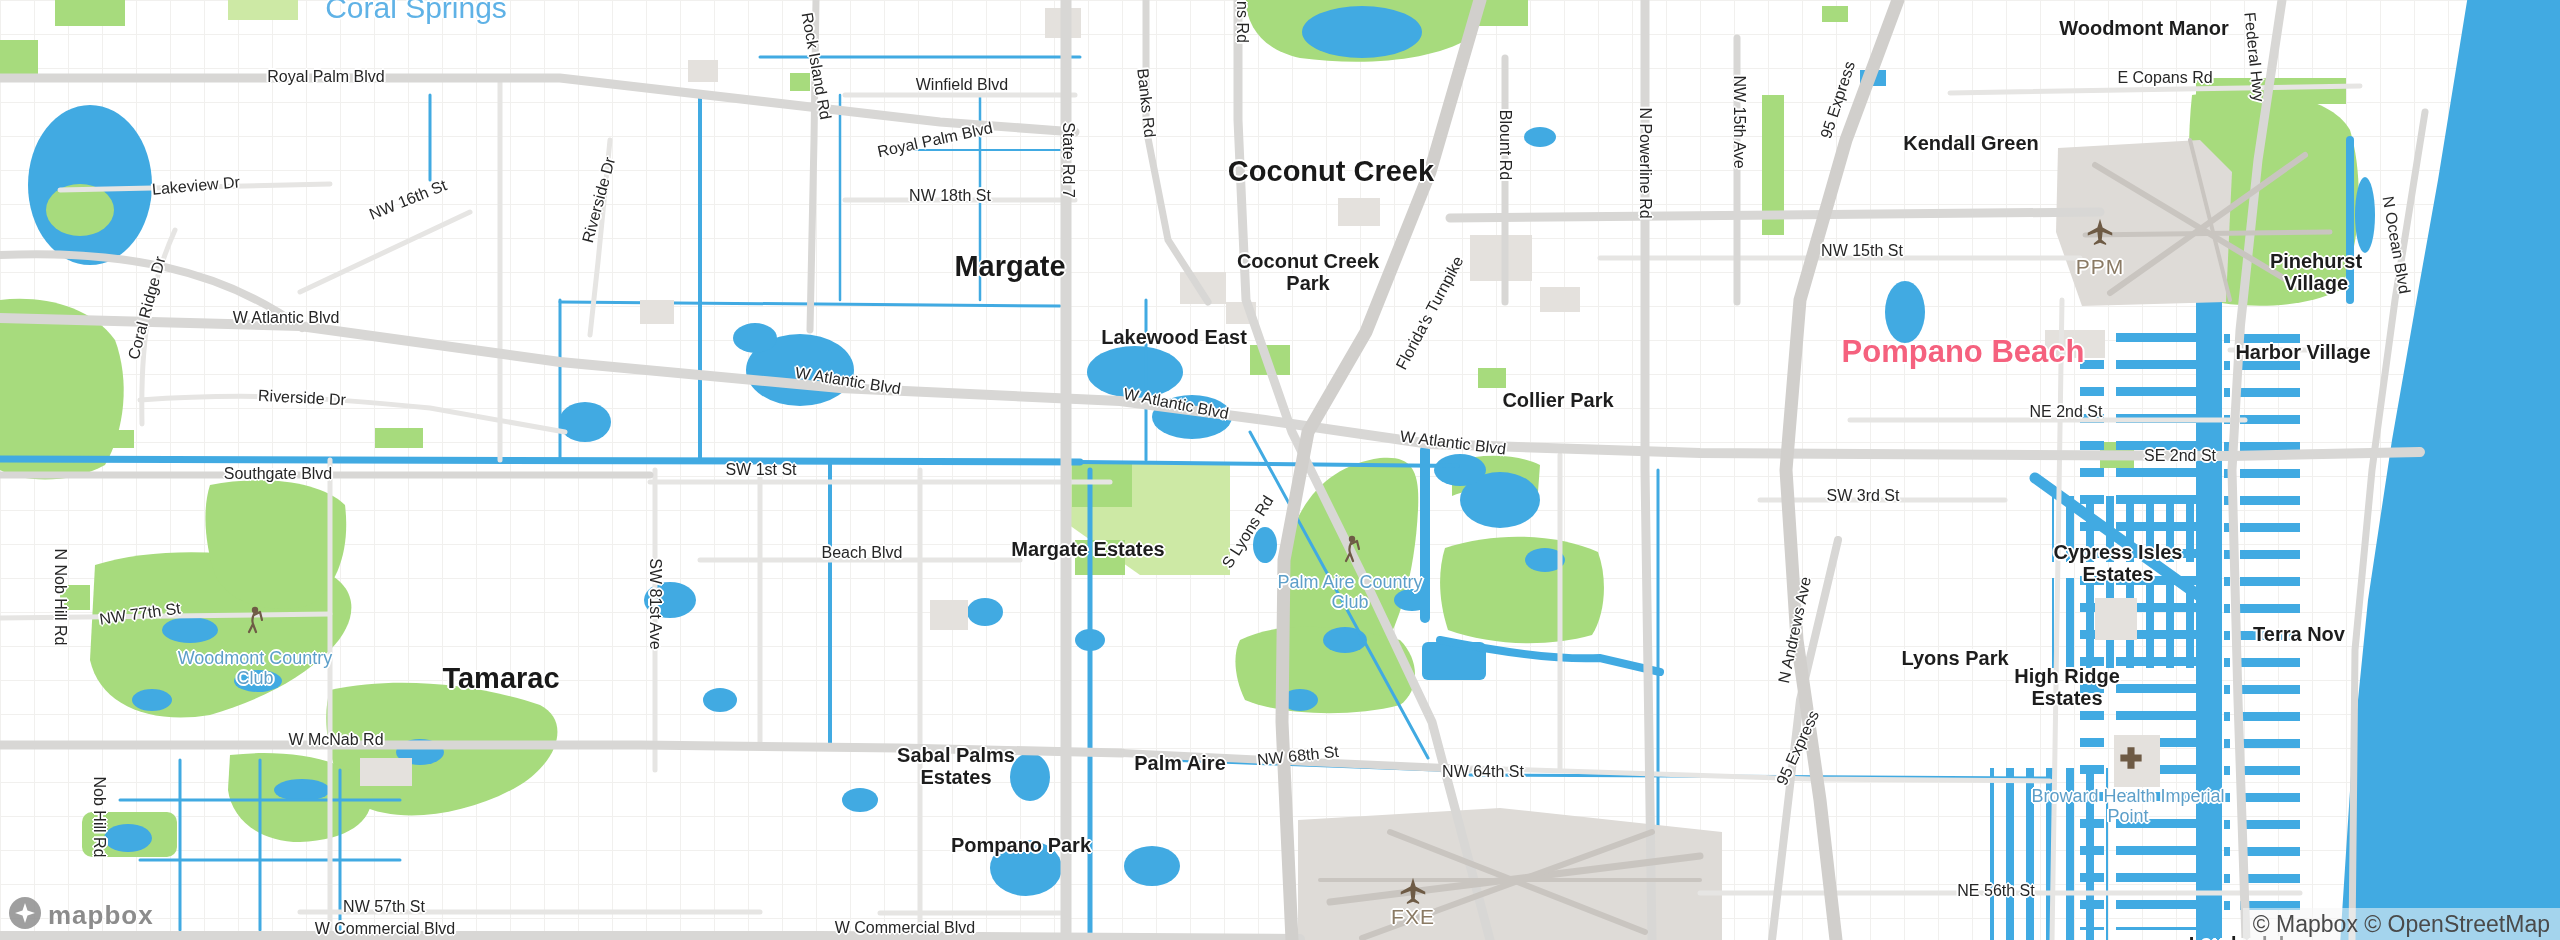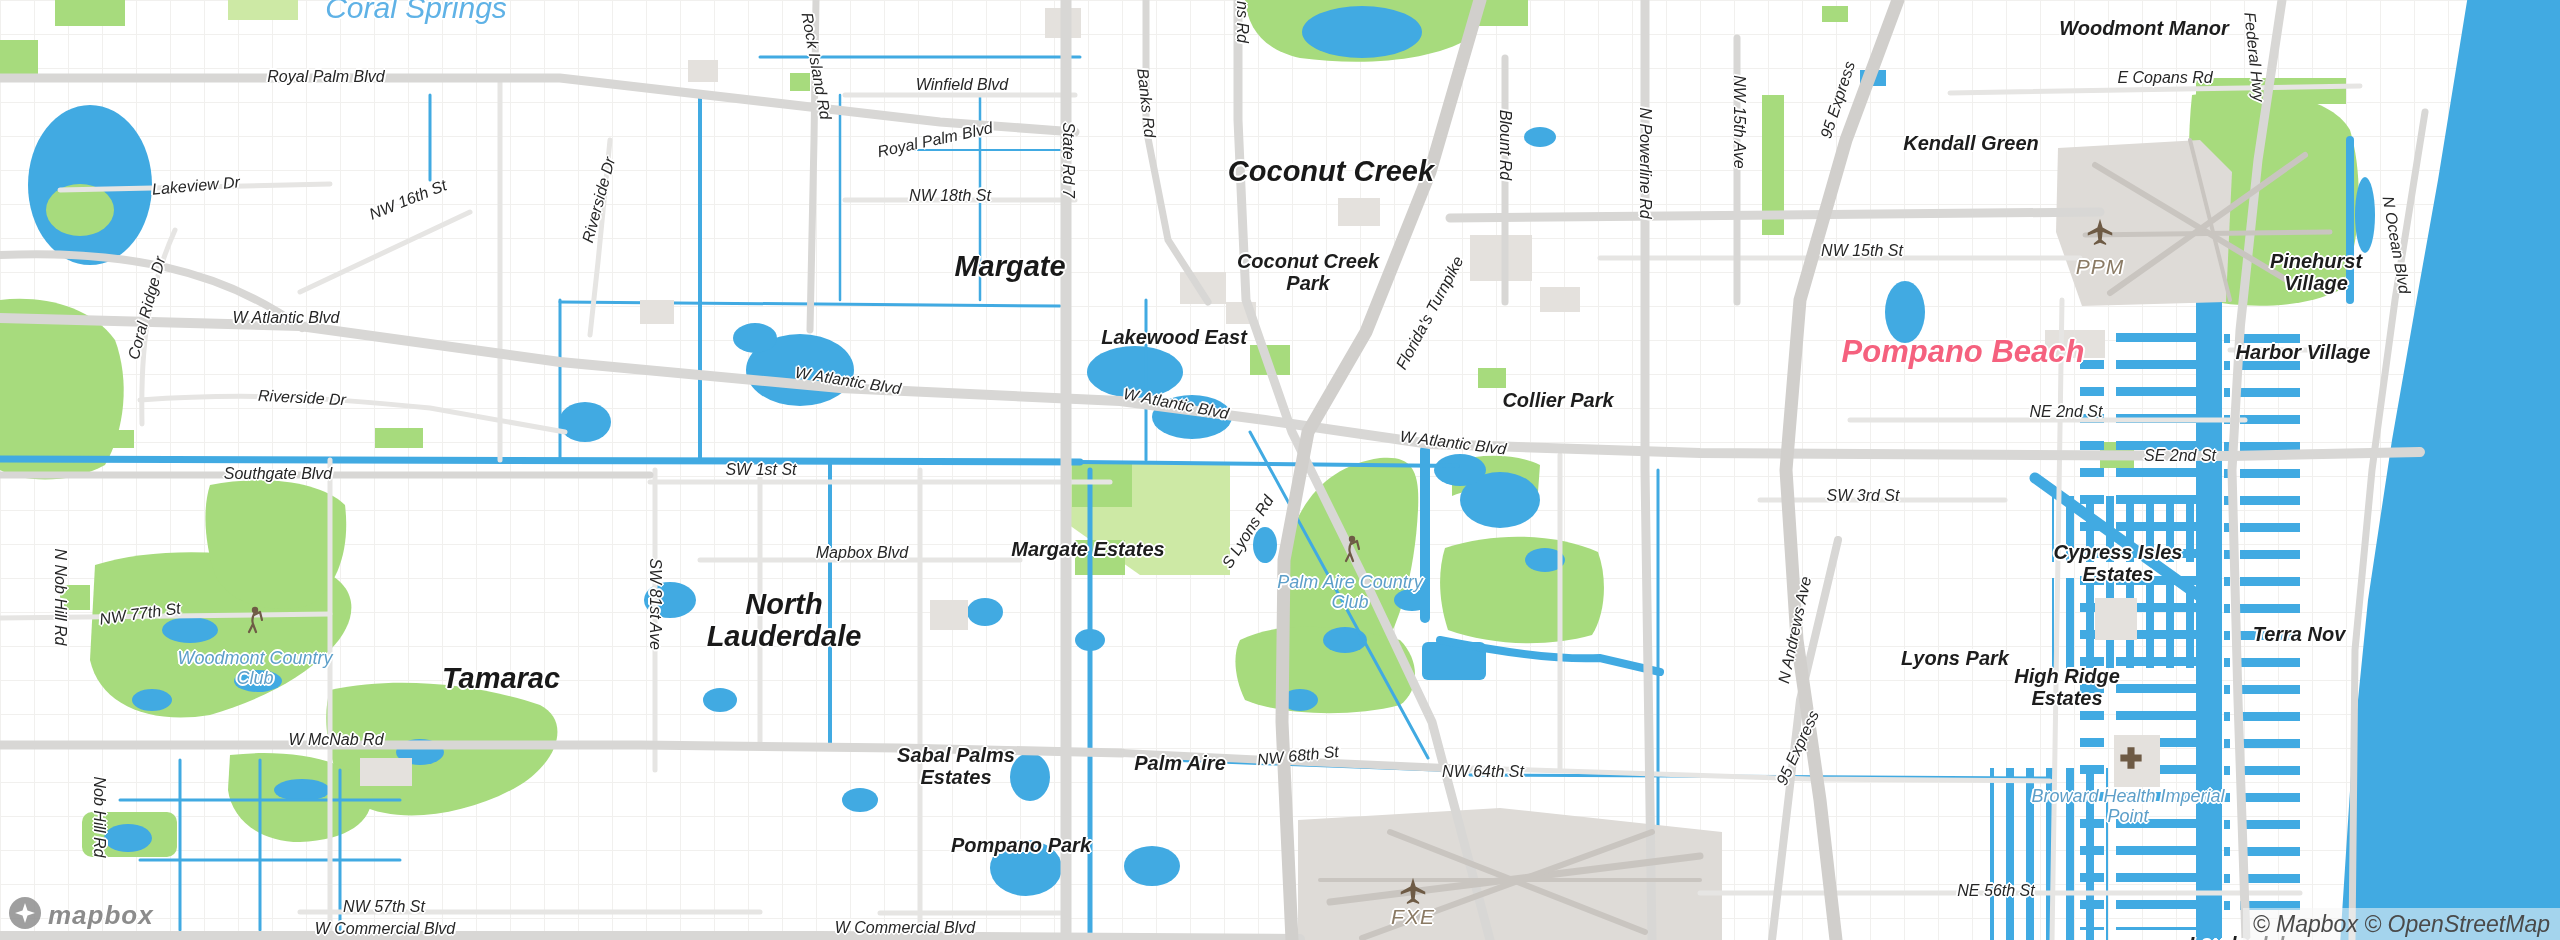--- a/index.html
+++ b/index.html
@@ -3,21 +3,21 @@
 <meta charset="utf-8">
 <style>
   :root{
     --water:#41aae2; --park:#a7db7d; --parkpale:#cde9a5; --grid:#efeeec;
     --roadminor:#e6e5e3; --road:#d8d7d5; --motorway:#d1cfcc; --building:#e4e1dd;
     --pink:#f5617e; --bluecity:#5fb2e6; --poilabel:#5d9fc9; --airportlabel:#8a7a64;
     --icon:#6e5b45; --citytext:#191919; --roadtext:#262626; --attrtext:#4a4a4a;
   }
   html,body{margin:0;padding:0;background:#fff;}
   #map{position:relative;width:2560px;height:940px;overflow:hidden;background:#fff;
-       font-family:"Liberation Sans", sans-serif;font-style:italic;}
+       font-family:"Liberation Sans", sans-serif;}
   #basemap{position:absolute;left:0;top:0;}
   #label-layer{position:absolute;left:0;top:0;width:100%;height:100%;pointer-events:none;}
   .lbl{position:absolute;white-space:nowrap;text-align:center;line-height:1.12;
        text-shadow:2px 0 0 #fff,-2px 0 0 #fff,0 2px 0 #fff,0 -2px 0 #fff,
                    1px 1px 0 #fff,-1px -1px 0 #fff,1px -1px 0 #fff,-1px 1px 0 #fff;}
   .lbl[style*="width"]{white-space:normal;}
   .city{font-size:29px;font-weight:700;color:var(--citytext);}
   .citypink{font-size:31px;font-weight:700;color:var(--pink);}
   .cityfar{font-size:30px;font-weight:500;color:var(--bluecity);}
   .place{font-size:20px;font-weight:600;color:#1d1d1d;}
@@ -243,21 +243,20 @@
       <path d="M1390 832 L1645 932" stroke-width="6"></path>
       <path d="M1320 880 L1700 880" stroke-width="4"></path>
     </g>
   </svg>
 
   <div id="label-layer">
       <div class="lbl cityfar" style="left: 416px; top: 8px; transform: translate(-50%, -50%);">Coral Springs</div>
       <div class="lbl city" style="left: 1010px; top: 266px; transform: translate(-50%, -50%);">Margate</div>
       <div class="lbl city" style="left: 1331px; top: 171px; transform: translate(-50%, -50%);">Coconut Creek</div>
       <div class="lbl city" style="left: 501px; top: 678px; transform: translate(-50%, -50%);">Tamarac</div>
-      <div class="lbl city" style="left: 784px; top: 620px; width: 210px; white-space: normal; transform: translate(-50%, -50%);">North Lauderdale</div>
       <div class="lbl citypink" style="left: 1963px; top: 352px; transform: translate(-50%, -50%);">Pompano Beach</div>
       <div class="lbl place" style="left: 1971px; top: 143px; transform: translate(-50%, -50%);">Kendall Green</div>
       <div class="lbl place" style="left: 2144px; top: 28px; transform: translate(-50%, -50%);">Woodmont Manor</div>
       <div class="lbl place" style="left: 2316px; top: 272px; width: 120px; white-space: normal; transform: translate(-50%, -50%);">Pinehurst Village</div>
       <div class="lbl place" style="left: 2303px; top: 352px; transform: translate(-50%, -50%);">Harbor Village</div>
       <div class="lbl place" style="left: 1174px; top: 337px; transform: translate(-50%, -50%);">Lakewood East</div>
       <div class="lbl place" style="left: 1558px; top: 400px; transform: translate(-50%, -50%);">Collier Park</div>
       <div class="lbl place" style="left: 1088px; top: 549px; transform: translate(-50%, -50%);">Margate Estates</div>
       <div class="lbl place" style="left: 1955px; top: 658px; transform: translate(-50%, -50%);">Lyons Park</div>
       <div class="lbl place" style="left: 2067px; top: 687px; width: 150px; white-space: normal; transform: translate(-50%, -50%);">High Ridge Estates</div>
@@ -274,21 +273,21 @@
       <div class="lbl road" style="left: 950px; top: 196px; transform: translate(-50%, -50%);">NW 18th St</div>
       <div class="lbl road" style="left: 408px; top: 200px; transform: translate(-50%, -50%) rotate(-22deg);">NW 16th St</div>
       <div class="lbl road" style="left: 196px; top: 186px; transform: translate(-50%, -50%) rotate(-5deg);">Lakeview Dr</div>
       <div class="lbl road" style="left: 286px; top: 318px; transform: translate(-50%, -50%);">W Atlantic Blvd</div>
       <div class="lbl road" style="left: 848px; top: 381px; transform: translate(-50%, -50%) rotate(9deg);">W Atlantic Blvd</div>
       <div class="lbl road" style="left: 1176px; top: 404px; transform: translate(-50%, -50%) rotate(11deg);">W Atlantic Blvd</div>
       <div class="lbl road" style="left: 1453px; top: 443px; transform: translate(-50%, -50%) rotate(7deg);">W Atlantic Blvd</div>
       <div class="lbl road" style="left: 302px; top: 398px; transform: translate(-50%, -50%) rotate(3deg);">Riverside Dr</div>
       <div class="lbl road" style="left: 278px; top: 474px; transform: translate(-50%, -50%);">Southgate Blvd</div>
       <div class="lbl road" style="left: 761px; top: 470px; transform: translate(-50%, -50%);">SW 1st St</div>
-      <div class="lbl road" style="left: 862px; top: 553px; transform: translate(-50%, -50%);">Mapbox Blvd</div>
+      <div class="lbl road" style="left: 862px; top: 553px; transform: translate(-50%, -50%);">Beach Blvd</div>
       <div class="lbl road" style="left: 140px; top: 614px; transform: translate(-50%, -50%) rotate(-8deg);">NW 77th St</div>
       <div class="lbl road" style="left: 336px; top: 740px; transform: translate(-50%, -50%);">W McNab Rd</div>
       <div class="lbl road" style="left: 384px; top: 907px; transform: translate(-50%, -50%);">NW 57th St</div>
       <div class="lbl road" style="left: 385px; top: 929px; transform: translate(-50%, -50%);">W Commercial Blvd</div>
       <div class="lbl road" style="left: 905px; top: 928px; transform: translate(-50%, -50%);">W Commercial Blvd</div>
       <div class="lbl road" style="left: 1298px; top: 756px; transform: translate(-50%, -50%) rotate(-6deg);">NW 68th St</div>
       <div class="lbl road" style="left: 1483px; top: 772px; transform: translate(-50%, -50%);">NW 64th St</div>
       <div class="lbl road" style="left: 1996px; top: 891px; transform: translate(-50%, -50%);">NE 56th St</div>
       <div class="lbl road" style="left: 2066px; top: 412px; transform: translate(-50%, -50%);">NE 2nd St</div>
       <div class="lbl road" style="left: 2180px; top: 456px; transform: translate(-50%, -50%);">SE 2nd St</div>

